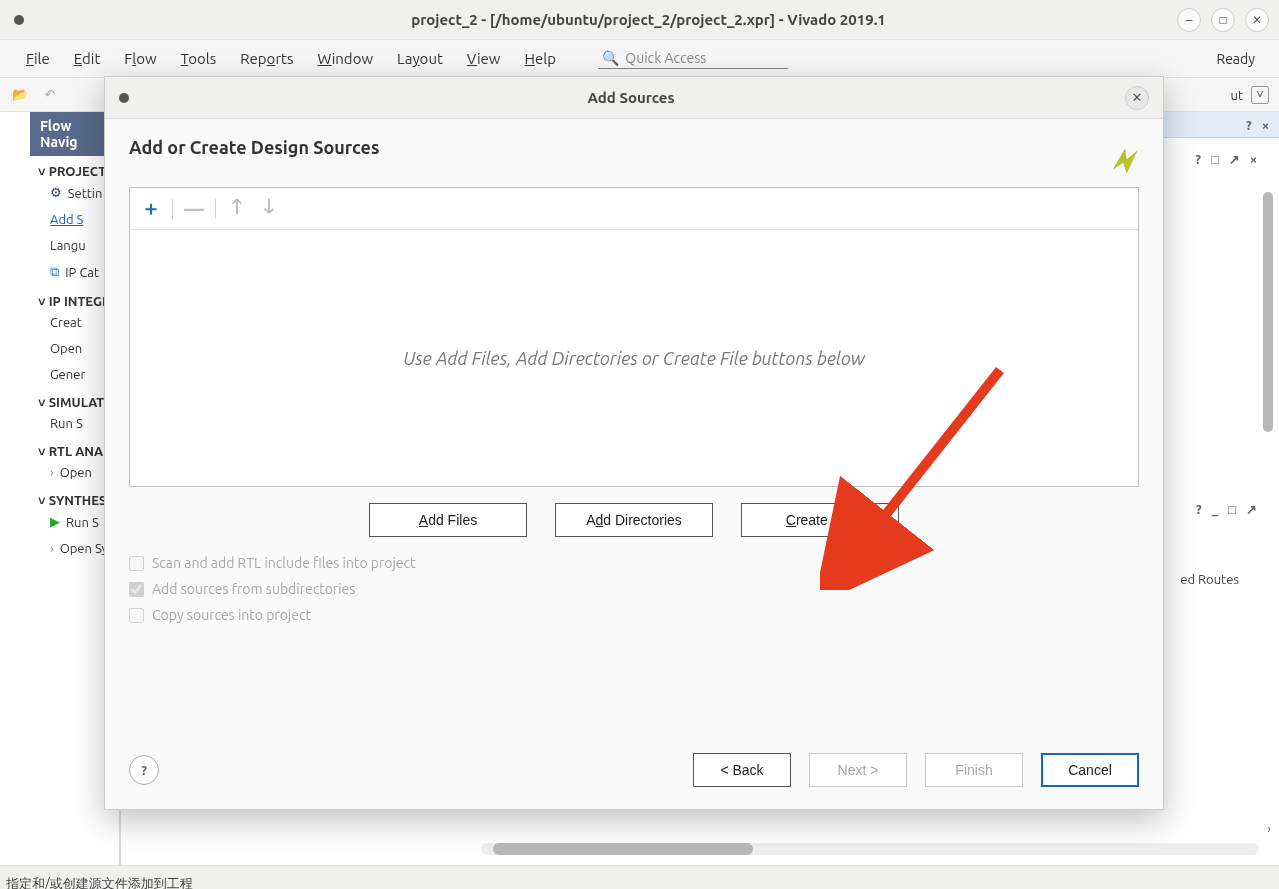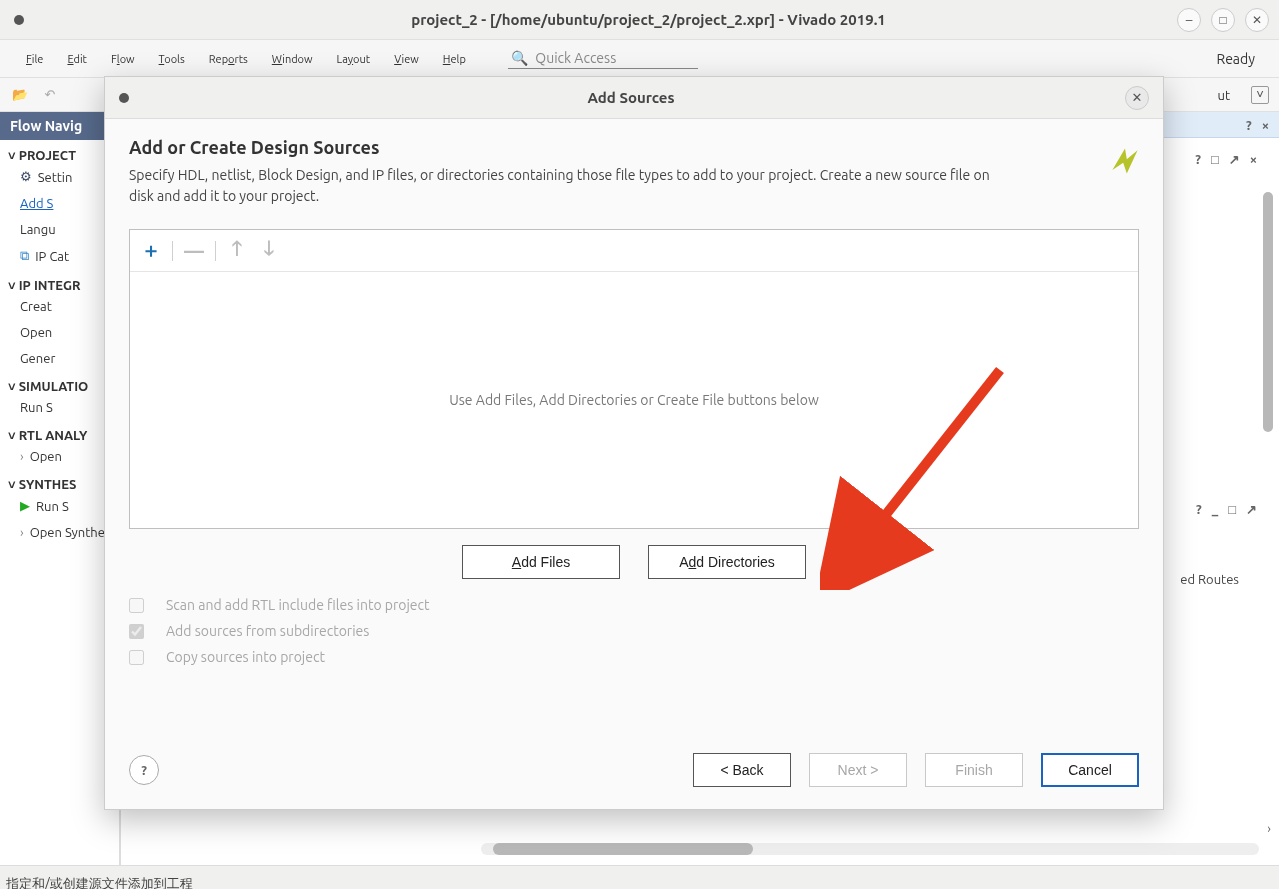--- a/index.html
+++ b/index.html
@@ -7,34 +7,34 @@
 
 
 .titlebar { height: 40px; background: #f0f0ef; display: flex; align-items: center; padding: 0 14px; border-bottom: 1px solid #e0e0e0; position: relative; }
 .titlebar .win-dot { width: 10px; height: 10px; border-radius: 50%; background: #555; margin-right: 8px; }
 .titlebar .title { flex: 1; text-align: center; font-size: 15px; font-weight: 600; color: #444; }
 .winbtns { position: absolute; right: 10px; display: flex; gap: 10px; }
 .winbtn { width: 24px; height: 24px; border: 1px solid #ccc; border-radius: 50%; display: flex; align-items: center; justify-content: center; background: #fafafa; color: #555; cursor: pointer; font-size: 12px; }
 
 
 .menubar { height: 38px; display: flex; align-items: center; padding: 0 14px; background: #f6f6f6; border-bottom: 1px solid #e0e0e0; }
-.menu-item { padding: 6px 12px; font-size: 11px; color: #333; cursor: pointer; text-align: center; }
+.menu-item { padding: 6px 12px; font-size: 15px; color: #333; cursor: pointer; text-align: center; }
 .menu-item .u { text-decoration: underline; }
 .quick-access { margin-left: 30px; display: flex; align-items: center; color: #888; font-size: 14px; border-bottom: 1px solid #888; padding: 2px 4px; width: 190px; }
 .quick-access .mag { margin-right: 6px; }
 .ready { margin-left: auto; font-size: 14px; color: #333; padding-right: 10px; }
 
 
 .toolbar2 { height: 34px; display: flex; align-items: center; padding: 0 10px; gap: 10px; border-bottom: 1px solid #e0e0e0; }
 .toolbar2 .icon { width: 20px; height: 20px; display: inline-flex; align-items: center; justify-content: center; color: #4a6; }
-.layoutsel { margin-left: auto; display: flex; align-items: center; gap: 21px; }
+.layoutsel { margin-left: auto; display: flex; align-items: center; gap: 8px; }
 
 
 .main { display: flex; height: calc(100% - 40px - 38px - 34px - 24px); }
-.flownav { width: 120px; background: #fff; border-right: 1px solid #ddd; font-size: 13px; overflow: hidden; }
+.flownav { width: 120px; background: #fff; border-right: 1px solid #ddd; font-size: 13px; overflow: hidden; padding-left: 30px; }
 .flownav .hdr { background: #576a8b; color: #fff; padding: 6px 10px; font-weight: 600; font-size: 14px; }
 .flownav .sec { padding: 8px 8px 0; font-weight: 600; font-size: 13px; white-space: nowrap; }
 .flownav .sec::before { content: "˅ "; }
 .flownav .item { padding: 6px 8px 6px 20px; white-space: nowrap; display: flex; align-items: center; gap: 6px; }
 .flownav .item.link { color: #1a63c0; text-decoration: underline; }
 .flownav .item.sub::before { content: "› "; color: #888; }
 .flownav .green-play { color: #2a2; }
 
 .rightpane { flex: 1; background: #fff; position: relative; border-left: 1px solid #ddd; }
 .rightpane .band { height: 26px; background: #e1ecf9; border-bottom: 1px solid #c8d6ec; display: flex; align-items: center; justify-content: flex-end; padding: 0 10px; gap: 10px; color: #666; font-weight: bold; }
@@ -61,28 +61,28 @@
 .dlg-head p { font-size: 14px; color: #444; max-width: 880px; line-height: 1.5; }
 .dlg-logo { position: absolute; right: 20px; top: 24px; width: 36px; height: 36px; }
 .dlg-logo svg { width: 36px; height: 36px; }
 
 .dlg-body { flex: 1; padding: 14px 24px; }
 .srcbox { border: 1px solid #bfbfbf; background: #fff; height: 300px; display: flex; flex-direction: column; }
 .srcbox .tb { height: 42px; border-bottom: 1px solid #e5e5e5; display: flex; align-items: center; padding: 0 10px; gap: 10px; }
 .tbtn { width: 22px; height: 22px; display: inline-flex; align-items: center; justify-content: center; color: #1b6fb5; font-size: 20px; font-weight: bold; cursor: pointer; }
 .tbtn.dim { color: #bdbdbd; cursor: default; }
 .vbar { width: 1px; height: 20px; background: #d0d0d0; }
-.srcbox .placeholder { flex: 1; display: flex; align-items: center; justify-content: center; color: #787878; font-size: 14px; }
+.srcbox .placeholder { flex: 1; display: flex; align-items: center; justify-content: center; color: #787878; font-size: 18px; font-style: italic; }
 
 .filebtns { display: flex; justify-content: center; gap: 28px; margin-top: 16px; }
 .dlgbtn { min-width: 158px; height: 34px; border: 1px solid #555; background: #fff; font-size: 14px; color: #222; cursor: pointer; display: inline-flex; align-items: center; justify-content: center; }
 .dlgbtn .u { text-decoration: underline; }
 
 .checks { margin-top: 18px; display: flex; flex-direction: column; gap: 10px; font-size: 14px; color: #a7a7a7; }
-.checks label { display: flex; align-items: center; gap: 22px; }
+.checks label { display: flex; align-items: center; gap: 8px; }
 .checks input[type=checkbox] { width: 15px; height: 15px; accent-color: #888; }
 
 .dlg-foot { padding: 8px 24px 22px; display: flex; align-items: center; }
 .helpbtn { width: 30px; height: 30px; border: 1px solid #aaa; border-radius: 50%; display: flex; align-items: center; justify-content: center; color: #666; background: #fff; cursor: pointer; font-weight: 600; }
 .navbtns { margin-left: auto; display: flex; gap: 18px; }
 .navbtn { min-width: 98px; height: 34px; border: 1px solid #555; background: #fff; color: #222; font-size: 14px; cursor: pointer; display: inline-flex; align-items: center; justify-content: center; }
 .navbtn.disabled { color: #a7a7a7; border-color: #c9c9c9; cursor: default; }
 .navbtn.primary { border: 2px solid #1a63c0; color: #222; }
 
 
@@ -203,21 +203,20 @@
 </div>
 
 <div class="dialog">
   <div class="dlg-title">
     <span class="dot"></span>
     <div class="t">Add Sources</div>
     <div class="x">✕</div>
   </div>
   <div class="dlg-head">
     <h2>Add or Create Design Sources</h2>
-    <p>Specify HDL, netlist, Block Design, and IP files, or directories containing those file types to add to your project. Create a new source file on disk and add it to your project.</p>
     <div class="dlg-logo">
       <svg viewBox="0 0 40 40">
           <polygon points="6,30 20,6 22,18 34,8 22,34 18,22" fill="#b7c32a"></polygon>
         </svg>
     </div>
   </div>
   <div class="dlg-body">
     <div class="srcbox">
       <div class="tb">
         <span class="tbtn">＋</span>
@@ -228,20 +227,23 @@
         <span class="tbtn dim">🡓</span>
       </div>
       <div class="placeholder">Use Add Files, Add Directories or Create File buttons below</div>
     </div>
     <div class="filebtns">
       <button class="dlgbtn">
           <span><span class="u">A</span>dd&nbsp;Files</span>
         </button>
       <button class="dlgbtn">
           <span>A<span class="u">d</span>d&nbsp;Directories</span>
+        </button>
+      <button class="dlgbtn">
+          <span><span class="u">C</span>reate&nbsp;File</span>
         </button>
     </div>
     <div class="checks">
       <label>
           <input type="checkbox" disabled="" style="">
           <span>Scan and add RTL include files into project</span>
         </label>
       <label>
           <input type="checkbox" checked="" disabled="" style="">
           <span>Add sources from subdirectories</span>

